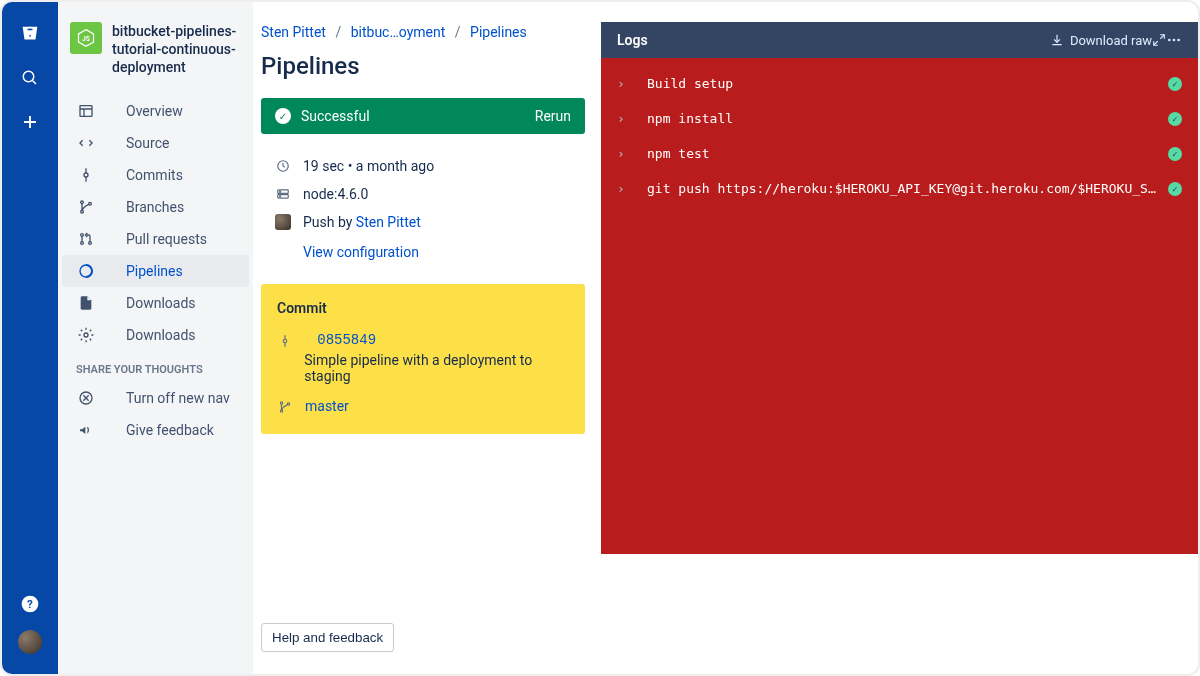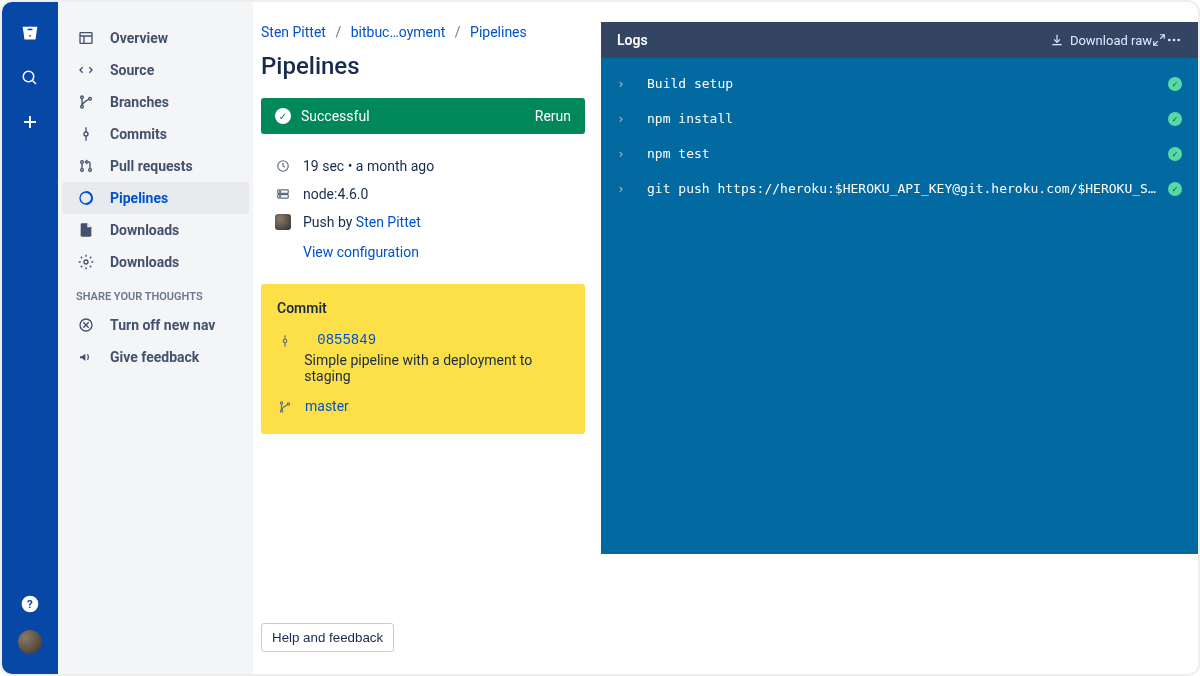--- a/index.html
+++ b/index.html
@@ -53,26 +53,25 @@
     }
     .project-header { display: flex; gap: 10px; padding: 0 8px 18px; }
     .project-logo {
       width: 32px; height: 32px; border-radius: 3px;
       background: #6CC644;
       display: flex; align-items: center; justify-content: center;
       flex-shrink: 0;
     }
     .project-name { font-size: 14px; font-weight: 500; line-height: 1.3; color: #172B4D; }
     .nav-item {
-      display: flex; align-items: flex-end; gap: 14px;
+      display: flex; align-items: flex-end; gap: 30px;
       padding: 8px 14px;
       border-radius: 3px;
       cursor: pointer;
       color: #42526E;
-      font-weight: bold;
     }
     .nav-item.active { color: #0052CC; background: #e9eaed; }
     .nav-icon { width: 20px; display: flex; align-items: center; justify-content: center; }
     .nav-section-label {
       font-size: 11px; font-weight: 600; color: #6B778C;
       padding: 12px 14px 6px;
     }
 
     
     .main { flex: 1; display: flex; min-width: 0; }
@@ -128,21 +127,21 @@
       padding: 6px 10px;
       border-radius: 3px;
       cursor: pointer;
       color:#172B4D;
     }
     .author-avatar { width:16px; height:16px; border-radius:3px; background: radial-gradient(circle at 30% 30%, #8a7a6a, #3a3028);}
 
     
     .logs-panel {
       flex: 1;
-      background: #0369a1;
+      background: #b91c1c;
       color: #fff;
       display: flex;
       flex-direction: column;
       min-width: 0;
       margin: 20px 0 120px 8px;
     }
     .logs-header {
       display: flex; align-items: center;
       background: #344563;
       padding: 10px 16px;
@@ -202,61 +201,70 @@
         <svg width="20" height="20" viewBox="0 0 24 24" fill="white">
             <circle cx="12" cy="12" r="10"></circle>
             <text x="12" y="17" font-size="14" font-weight="bold" text-anchor="middle" fill="#0747A6">?</text>
           </svg>
       </div>
       <div class="avatar-small"></div>
     </div>
   </div>
 
   <div class="sidebar">
+    <div class="project-header">
+      <div class="project-logo">
+        <svg width="20" height="20" viewBox="0 0 24 24">
+            <path d="M12 2 L21 7 L21 17 L12 22 L3 17 L3 7 Z" fill="none" stroke="white" stroke-width="1.5"></path>
+            <text x="12" y="15" font-size="8" text-anchor="middle" fill="white" font-weight="bold">JS</text>
+          </svg>
+      </div>
+      <div class="project-name">bitbucket-pipelines-tutorial-continuous-deployment</div>
+    </div>
 
     <div class="nav-item">
       <span class="nav-icon">
           <svg width="16" height="16" viewBox="0 0 24 24" fill="none" stroke="currentColor" stroke-width="2">
             <rect x="3" y="4" width="18" height="16" rx="1"></rect>
             <line x1="3" y1="9" x2="21" y2="9"></line>
             <line x1="9" y1="9" x2="9" y2="20"></line>
           </svg>
         </span>
       <span>Overview</span>
     </div>
     <div class="nav-item">
       <span class="nav-icon">
           <svg width="16" height="16" viewBox="0 0 24 24" fill="none" stroke="currentColor" stroke-width="2">
             <polyline points="7,8 3,12 7,16"></polyline>
             <polyline points="17,8 21,12 17,16"></polyline>
           </svg>
         </span>
       <span>Source</span>
+    </div>
+    <div class="nav-item">
+      <span class="nav-icon">
+          <svg width="16" height="16" viewBox="0 0 24 24" fill="none" stroke="currentColor" stroke-width="2">
+            <circle cx="12" cy="12" r="3"></circle>
+            <line x1="12" y1="2" x2="12" y2="9"></line>
+            <line x1="12" y1="15" x2="12" y2="22"></line>
+          </svg>
+        </span>
+      <span>Commits</span>
     </div>
     <div class="nav-item">
       <span class="nav-icon">
           <svg width="16" height="16" viewBox="0 0 24 24" fill="none" stroke="currentColor" stroke-width="2">
             <circle cx="6" cy="5" r="2"></circle>
             <circle cx="6" cy="19" r="2"></circle>
             <circle cx="18" cy="7" r="2"></circle>
             <path d="M6 7 L6 17"></path>
             <path d="M16 8 C12 10 8 12 6 17"></path>
           </svg>
         </span>
       <span>Branches</span>
-    </div>
-    <div class="nav-item">
-      <span class="nav-icon">
-          <svg width="16" height="16" viewBox="0 0 24 24" fill="none" stroke="currentColor" stroke-width="2">
-            <circle cx="12" cy="12" r="3"></circle>
-            <line x1="12" y1="2" x2="12" y2="9"></line>
-            <line x1="12" y1="15" x2="12" y2="22"></line>
-          </svg>
-        </span>
-      <span>Commits</span>
     </div>
     <div class="nav-item">
       <span class="nav-icon">
           <svg width="16" height="16" viewBox="0 0 24 24" fill="none" stroke="currentColor" stroke-width="2">
             <circle cx="6" cy="6" r="2"></circle>
             <circle cx="6" cy="18" r="2"></circle>
             <circle cx="18" cy="18" r="2"></circle>
             <path d="M6 8v8"></path>
             <path d="M13 6h3a2 2 0 0 1 2 2v8"></path>
             <polyline points="14,3 11,6 14,9"></polyline>

